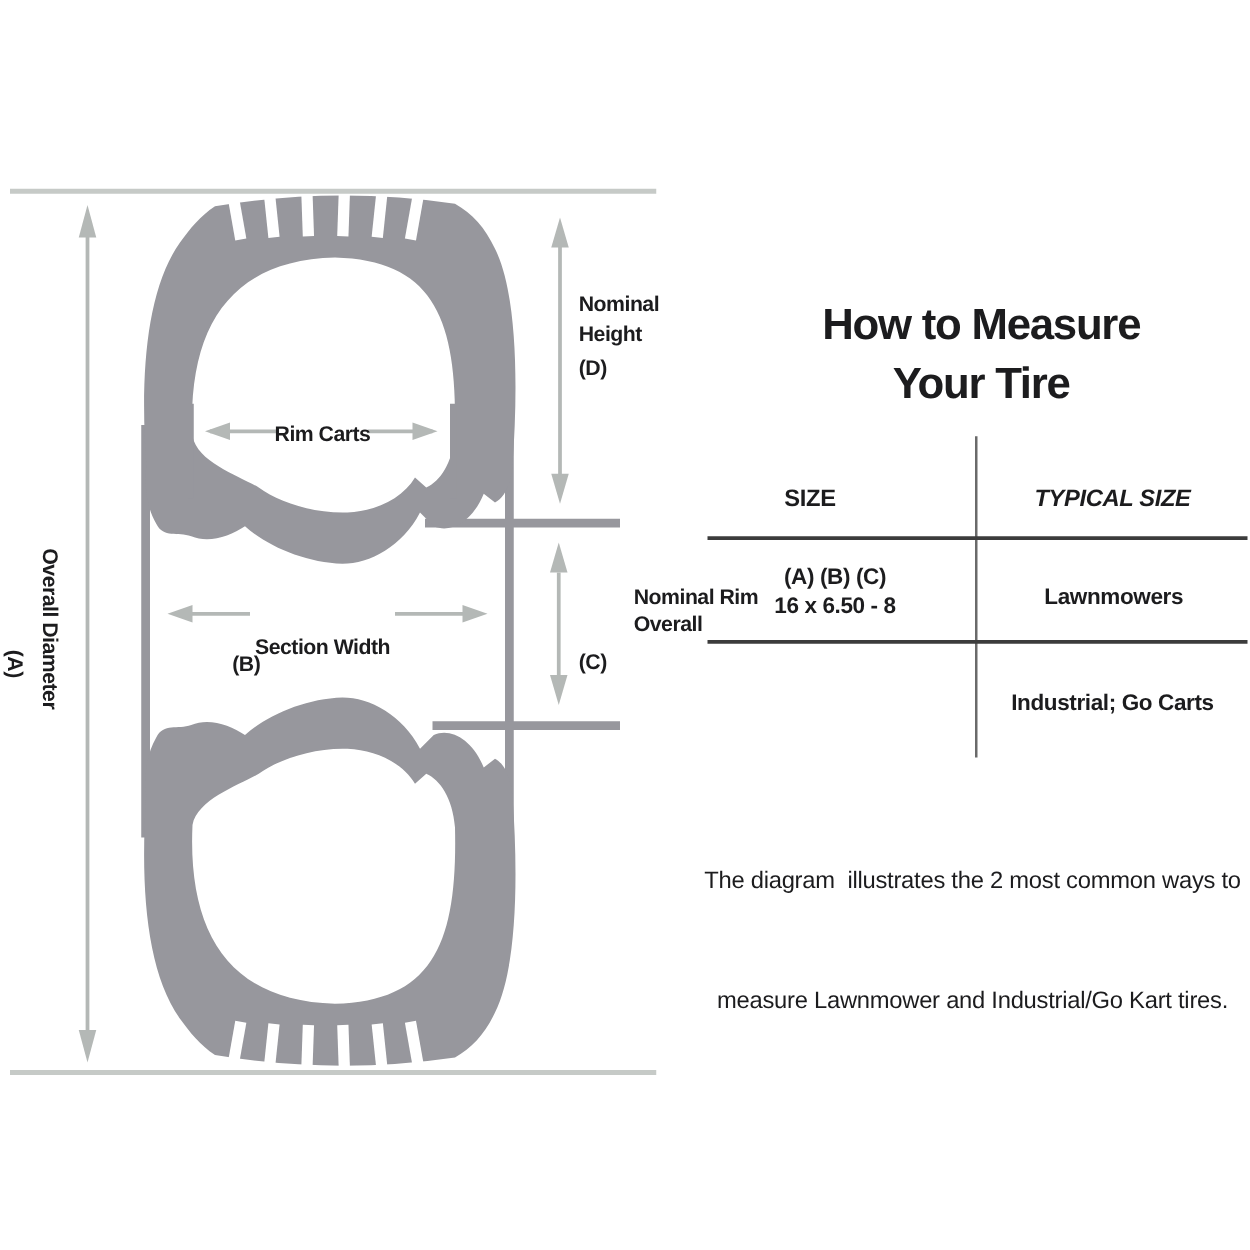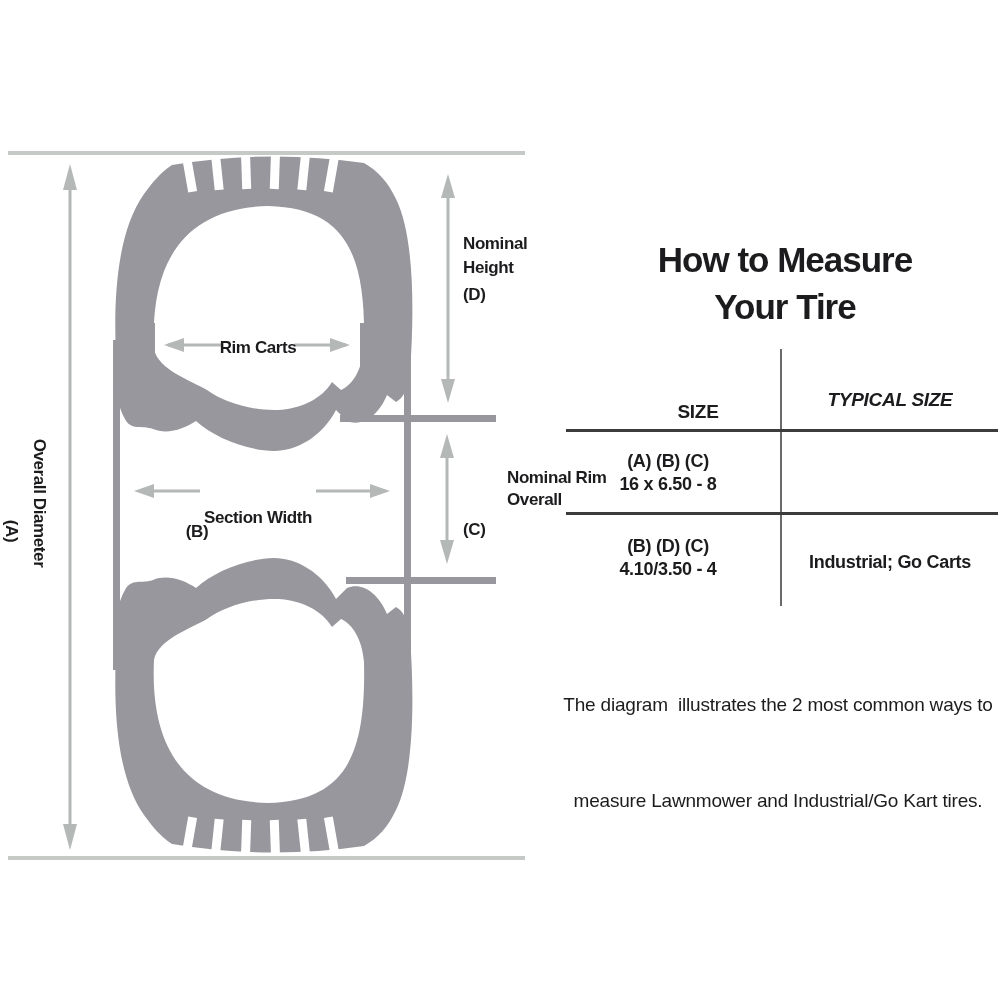--- a/index.html
+++ b/index.html
@@ -122,32 +122,29 @@
 
   <div class="title">
     <div>How to Measure</div>
     <div>Your Tire</div>
   </div>
 
   <div class="rule-v" style="left:780px;top:349px;height:257px;"></div>
   <div class="rule-h" style="left:566px;top:429px;width:432px;"></div>
   <div class="rule-h" style="left:566px;top:512px;width:432px;"></div>
 
-  <div class="th" style="left:613px;top:389px;width:170px;margin-top:12px;">SIZE</div>
+  <div class="th" style="left:563px;top:389px;width:170px;">SIZE</div>
   <div class="th" style="left:795px;top:389px;width:190px;font-style:italic;">TYPICAL SIZE</div>
 
   <div class="cell" style="left:568px;top:450px;width:200px;">
     <div>(A) (B) (C)</div>
     <div>16 x 6.50 - 8</div>
   </div>
+  <div class="cell" style="left:795px;top:466px;width:192px;">Lawnmowers</div>
 
-  <div class="cell" style="left:568px;top:535px;width:200px;">
-    <div>(B) (D) (C)</div>
-    <div>4.10/3.50 - 4</div>
-  </div>
   <div class="cell" style="left:770px;top:551px;width:240px;">Industrial; Go Carts</div>
 
   <div class="caption">
     <div>The diagram  illustrates the 2 most common ways to</div>
     <div>measure Lawnmower and Industrial/Go Kart tires.</div>
   </div>
 
 </div>
 
 </body></html>

